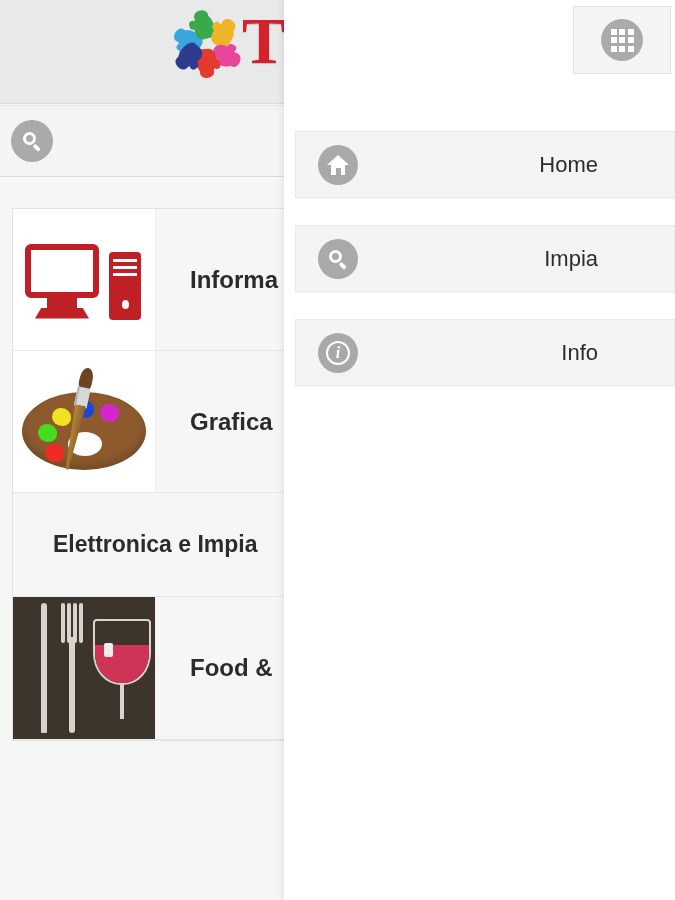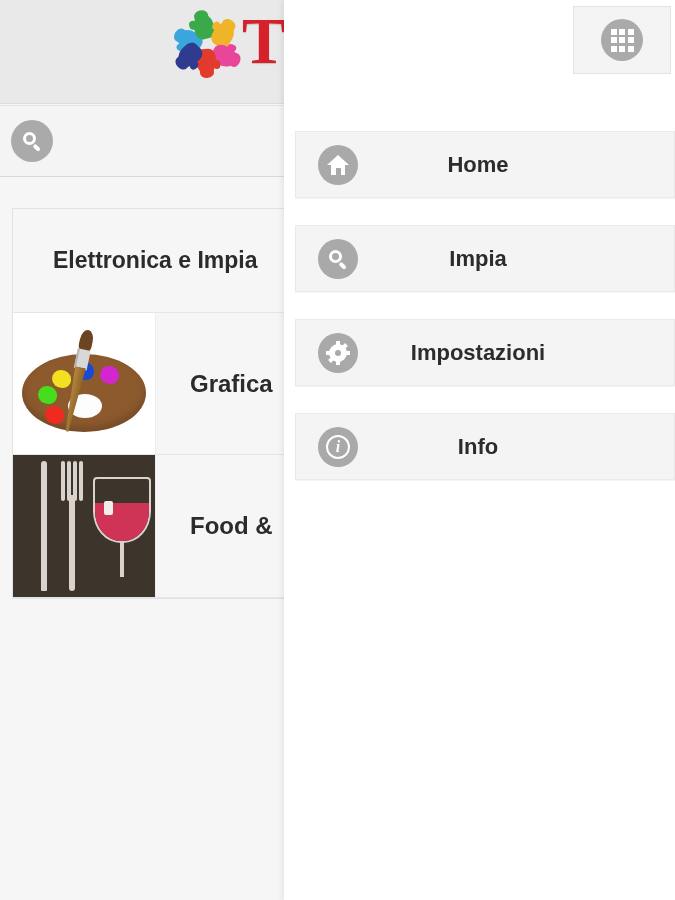--- a/index.html
+++ b/index.html
@@ -313,22 +313,22 @@
     box-shadow:0 1px 1px rgba(0,0,0,.04);
   }
   .menu-icon {
     margin-left:22px;
     width:40px; height:40px; border-radius:50%;
     background:#a9a9a9;
     display:flex; align-items:center; justify-content:center;
     flex:none;
   }
   .menu-label {
-    flex:1; text-align:center;
-    font-size:22px; font-weight:bold; color:#2c2c2c;
+    flex:1; text-align:right;
+    font-size:22px; font-weight:normal; color:#2c2c2c;
     padding-right:76px;
   }
 
   
   .g-home { position:relative; width:22px; height:20px; }
   .g-home .roof {
     position:absolute; left:0; top:0; width:0; height:0;
     border-left:11px solid transparent; border-right:11px solid transparent;
     border-bottom:10px solid #fff;
   }
@@ -387,26 +387,37 @@
       <span class="mag">
         <span class="mag-ring"></span>
           <span class="mag-handle"></span>
       </span>
     </div>
     <input id="search-input" type="text" placeholder="" style="">
   </div>
 
   <div id="category-list">
 
-
-
-    <div class="cat-row no-icon">
-
-      <div class="cat-label">Elettronica e Impia</div>
-    </div>
+    <div class="cat-row">
+      <div class="cat-icon-cell">
+        <span class="ico-computer">
+          <span class="pc-monitor"></span>
+          <span class="pc-stand"></span>
+          <span class="pc-base"></span>
+          <span class="pc-tower">
+              <i></i>
+              <i></i>
+              <i></i>
+              <span class="pc-led"></span>
+            </span>
+        </span>
+      </div>
+      <div class="cat-label">Informa</div>
+    </div>
+
 
     <div class="cat-row">
       <div class="cat-icon-cell">
         <span class="ico-palette">
           <span class="p-board"></span>
           <span class="p-hole"></span>
           <span class="p-blob p-b1"></span>
           <span class="p-blob p-b2"></span>
           <span class="p-blob p-b3"></span>
           <span class="p-blob p-b4"></span>
@@ -414,20 +425,25 @@
           <span class="p-brush">
             <span class="p-bristle"></span>
             <span class="p-ferrule"></span>
             <span class="p-handle"></span>
           </span>
         </span>
       </div>
       <div class="cat-label">Grafica</div>
     </div>
 
+    <div class="cat-row no-icon">
+
+      <div class="cat-label">Elettronica e Impia</div>
+    </div>
+
     <div class="cat-row">
       <div class="cat-icon-cell" style="padding:0;">
         <span class="ico-food">
           <span class="f-knife"></span>
           <span class="f-fork">
             <span></span>
               <span></span>
               <span></span>
               <span></span>
             <span class="stem"></span>
@@ -481,33 +497,20 @@
     <div class="menu-item">
       <span class="menu-icon">
         <span class="mag">
             <span class="mag-ring"></span>
             <span class="mag-handle"></span>
           </span>
       </span>
       <span class="menu-label">Impia</span>
     </div>
 
-    <div class="menu-item">
-      <span class="menu-icon">
-        <span class="g-gear">
-          <span class="gbody"></span>
-          <i></i>
-            <i></i>
-            <i></i>
-            <i></i>
-          <span class="ghole"></span>
-        </span>
-      </span>
-      <span class="menu-label">Impostazioni</span>
-    </div>
 
     <div class="menu-item">
       <span class="menu-icon">
         <span class="g-info">i</span>
       </span>
       <span class="menu-label">Info</span>
     </div>
 
   </div>
 </div>

